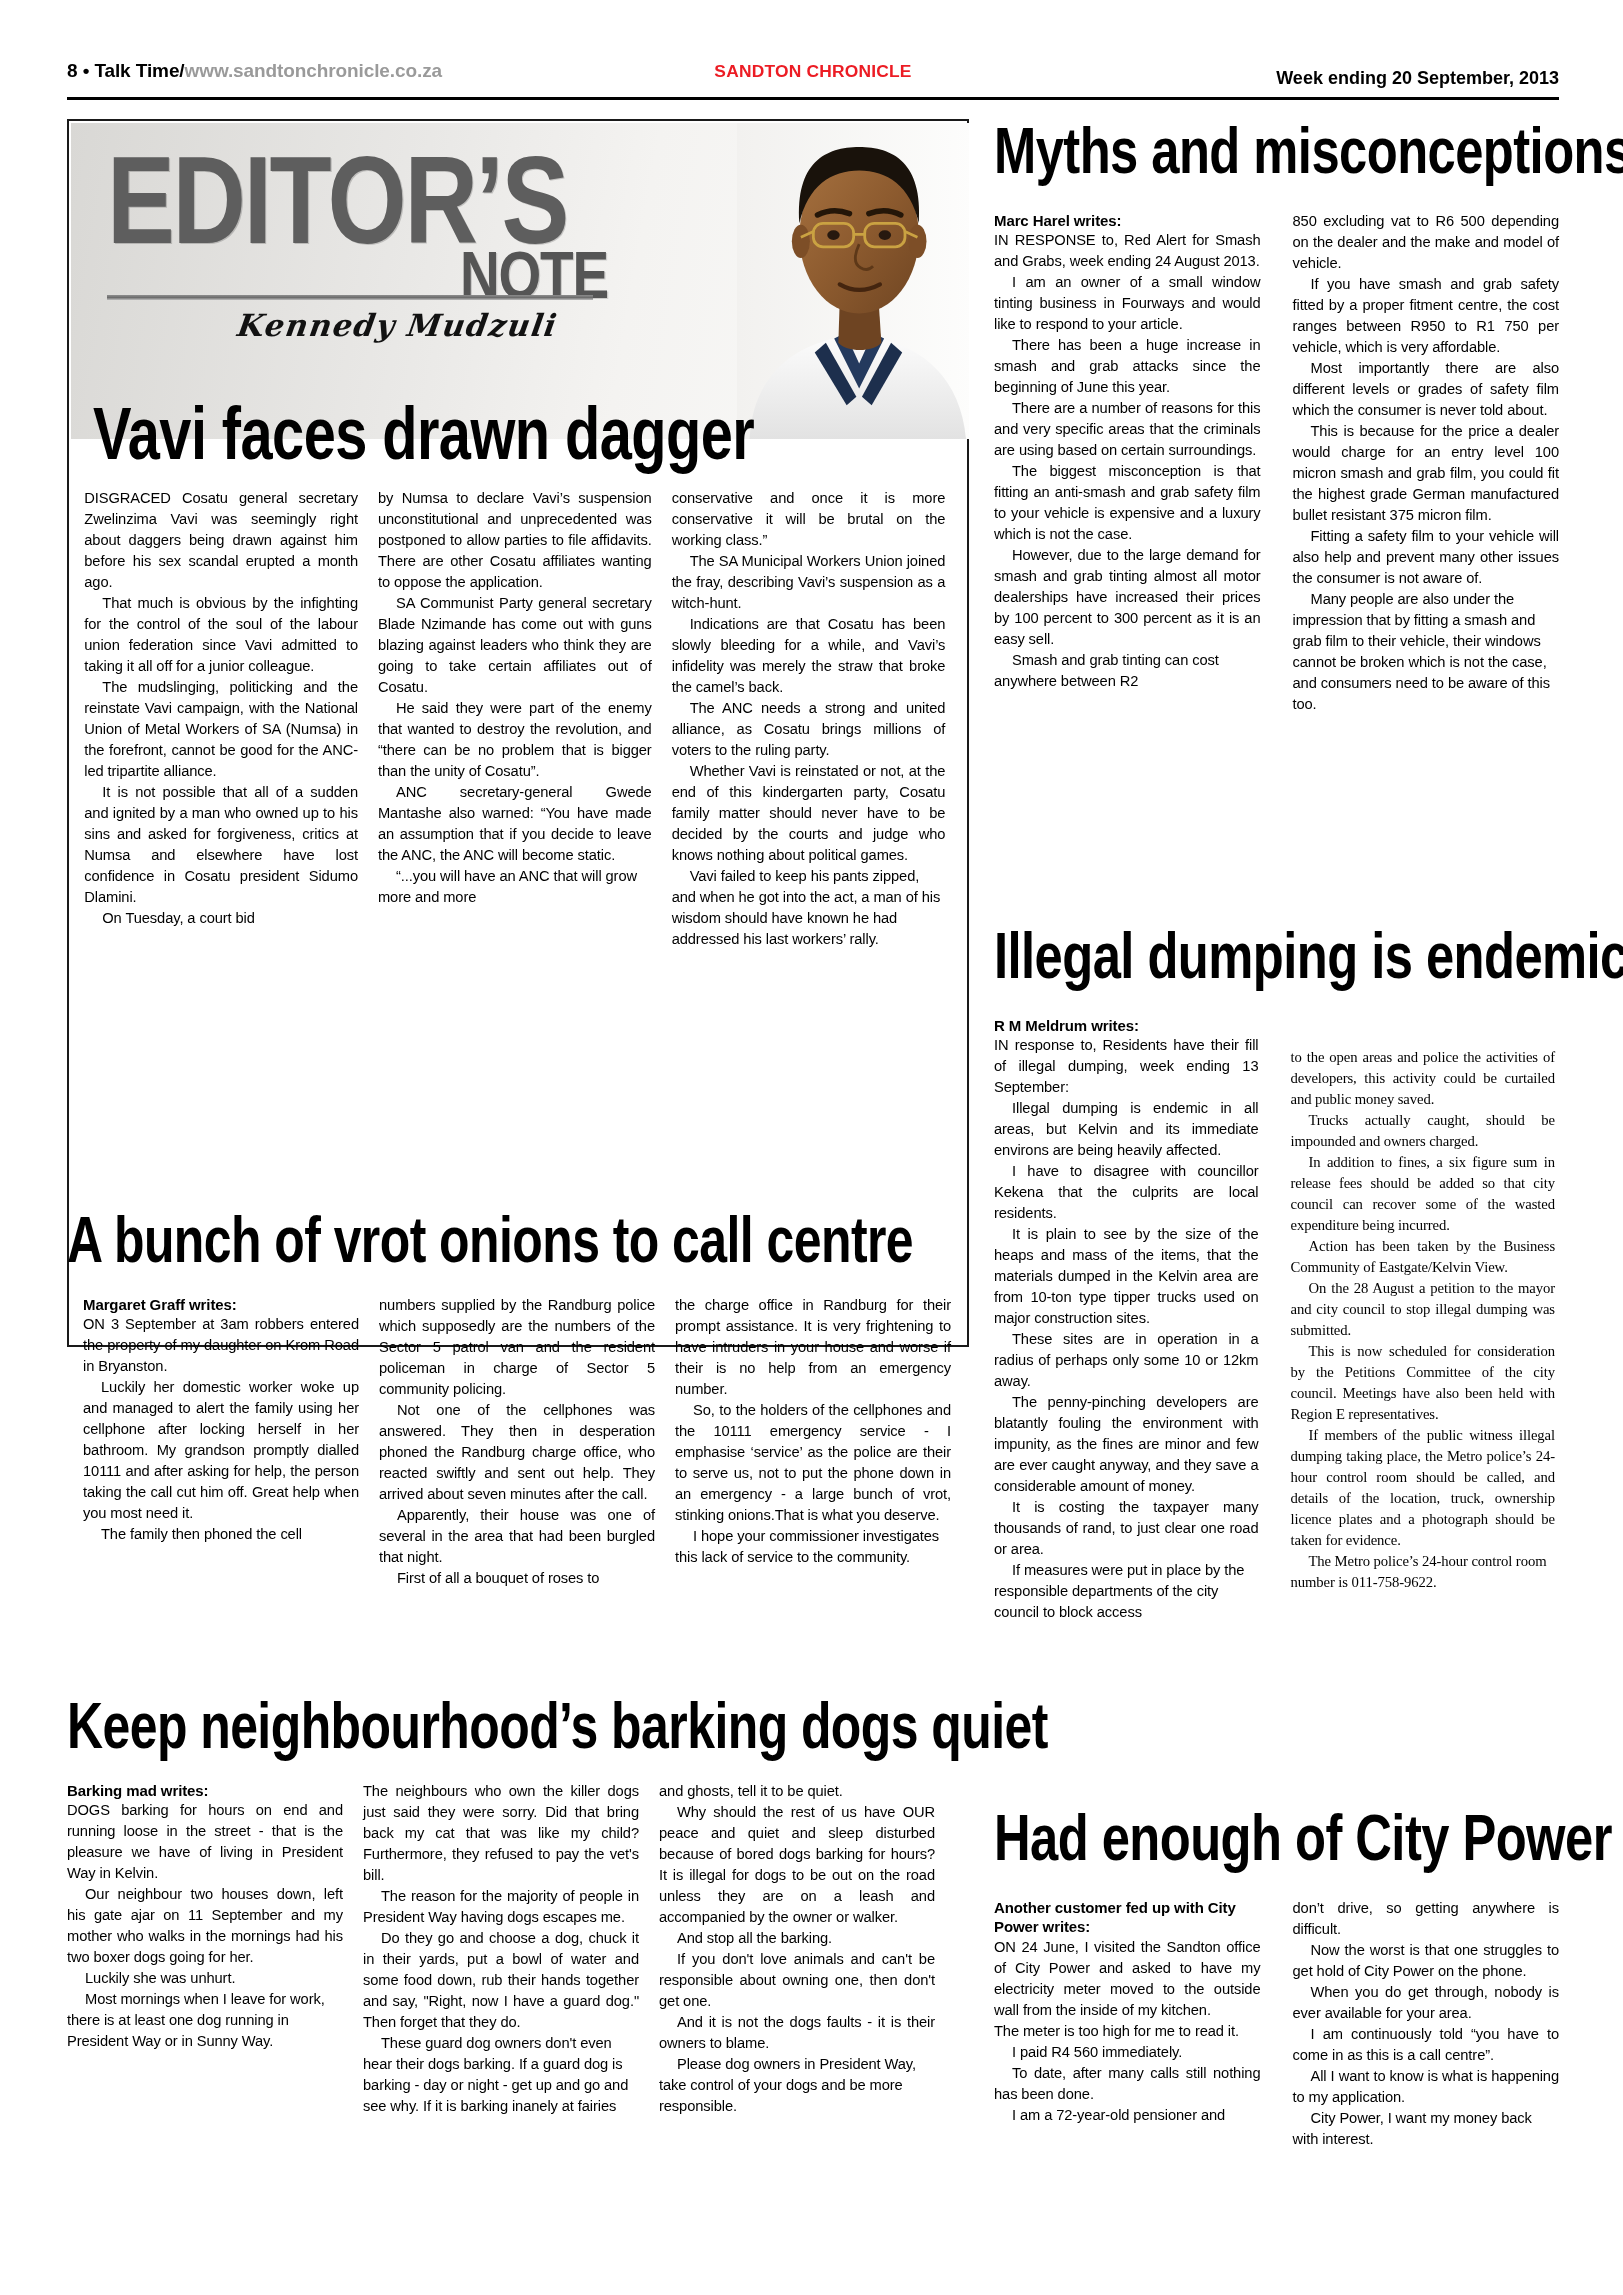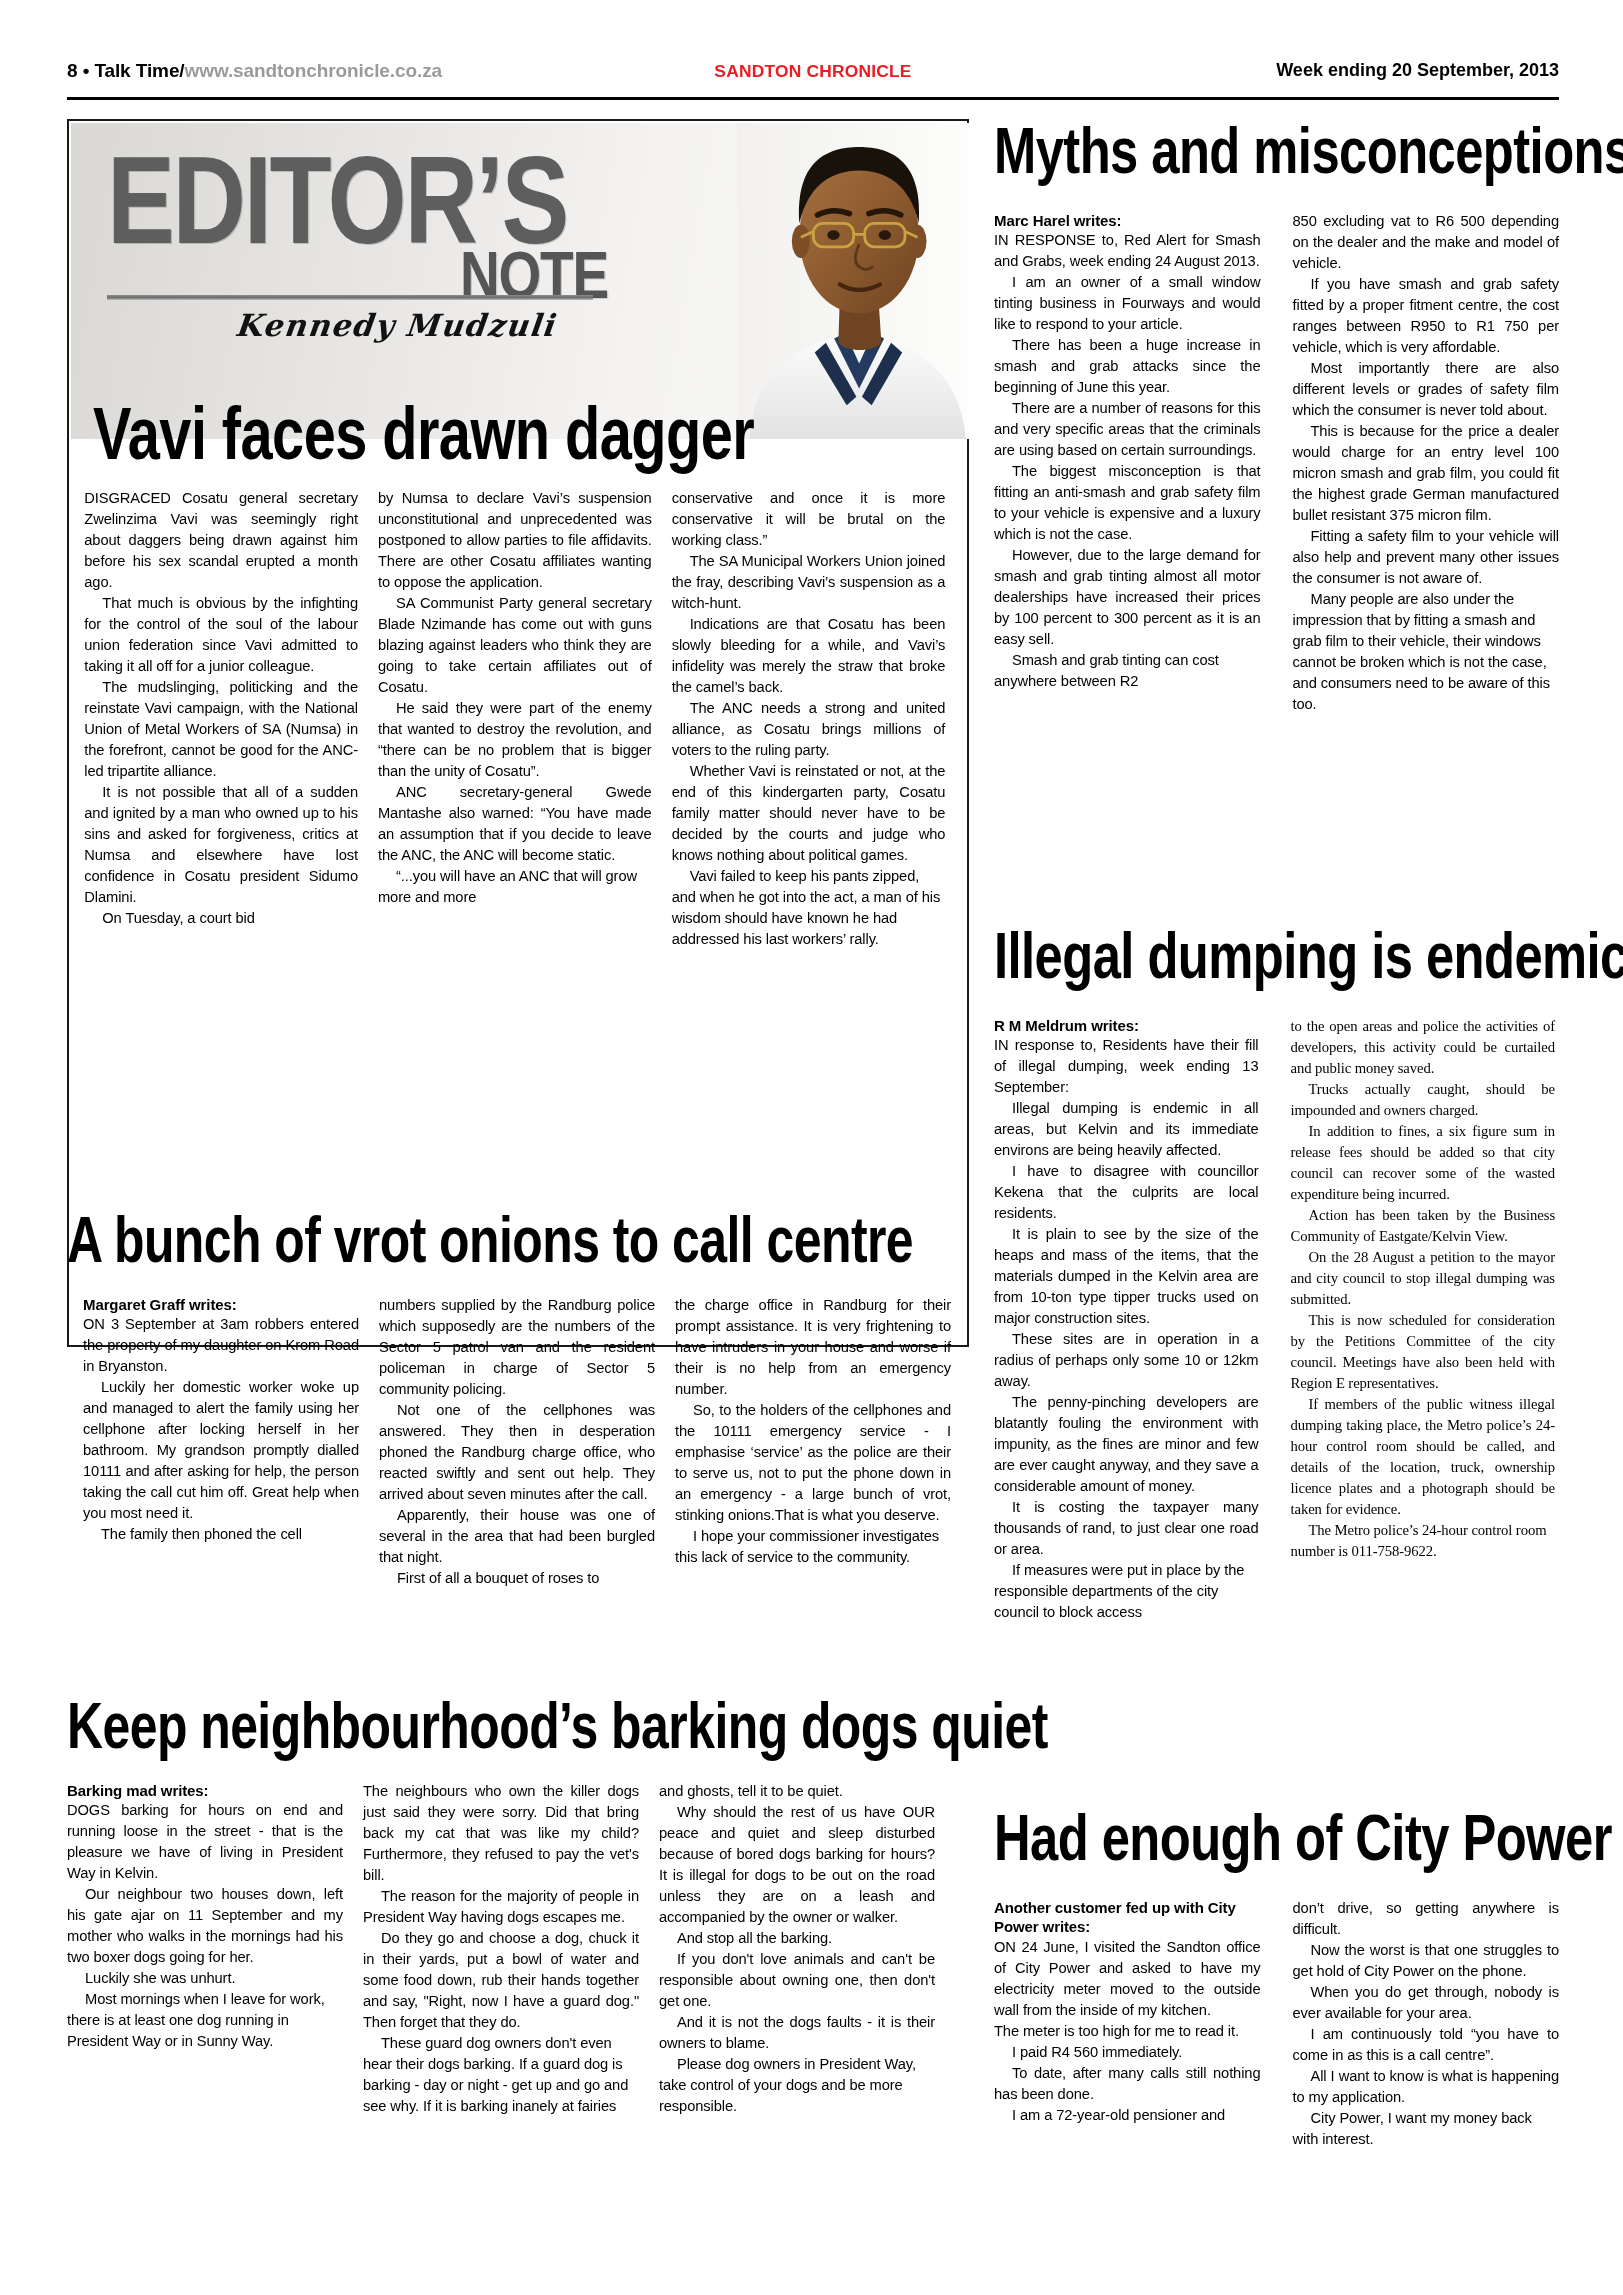--- a/index.html
+++ b/index.html
@@ -11,21 +11,21 @@
     -webkit-font-smoothing:antialiased;
   }
   .page{position:relative;width:1624px;height:2295px;overflow:hidden;background:#fff;}
 
   
   .masthead{position:absolute;left:67px;top:60px;width:1492px;height:39px;}
   .mh-left{position:absolute;left:0;top:0;font-size:19px;font-weight:bold;letter-spacing:-0.1px;white-space:nowrap;}
   .mh-left .folio{color:#000;}
   .mh-left .url{color:#9a9a9a;font-weight:bold;}
   .mh-center{position:absolute;left:0;right:0;top:1.4px;text-align:center;font-size:17.4px;font-weight:bold;color:#ec1c24;letter-spacing:0.2px;}
-  .mh-right{position:absolute;right:0;top:0;font-size:18px;font-weight:bold;white-space:nowrap;}
+  .mh-right{position:absolute;right:0;top:8px;font-size:18px;font-weight:bold;white-space:nowrap;}
   .rule-top{position:absolute;left:67px;top:97px;width:1492px;height:2.8px;background:#000;}
 
   
   .col{
     font-size:14.7px;line-height:21px;
     text-align:justify;text-justify:inter-word;
     hyphens:none;
     font-weight:400;
     letter-spacing:-0.1px;
   }
@@ -121,21 +121,21 @@
 
   
   #sec-myths{left:994px;top:118px;width:565px;}
   #sec-myths .hl{font-size:65px;}
   #sec-myths .sec-cols{left:0;top:93px;width:565px;}
   #sec-myths .sec-cols .c{width:267px;margin-right:32px;}
   #sec-myths .sec-cols .c:last-child{margin-right:0;}
 
   #sec-dumping{left:994px;top:923px;width:565px;}
   #sec-dumping .hl{font-size:65px;}
-  #sec-dumping .sec-cols{left:0;top:93px;width:565px;}
+  #sec-dumping .sec-cols{left:0;top:93px;width:565px;align-items:center;}
   #sec-dumping .sec-cols .c{width:267px;margin-right:32px;}
   #sec-dumping .sec-cols .c:last-child{margin-right:4px;font-family:Liberation Serif, serif;}
 
   #sec-citypower{left:994px;top:1805px;width:565px;}
   #sec-citypower .hl{font-size:65px;}
   #sec-citypower .sec-cols{left:0;top:93px;width:565px;}
   #sec-citypower .sec-cols .c{width:267px;margin-right:32px;}
   #sec-citypower .sec-cols .c:last-child{margin-right:0;}
 
   .byline-2l{margin-bottom:11px;}

